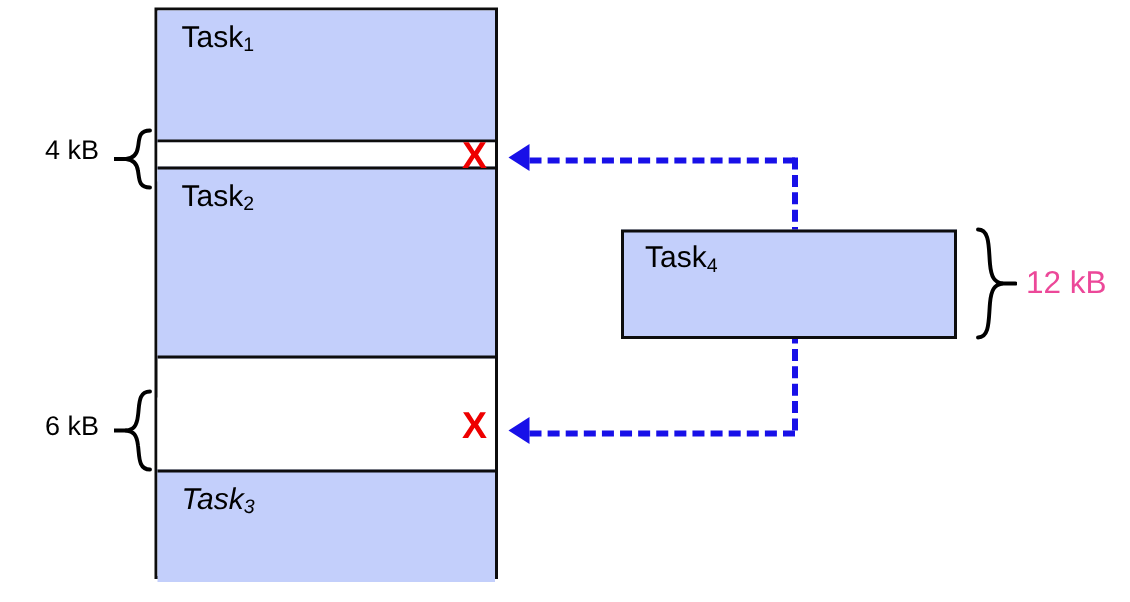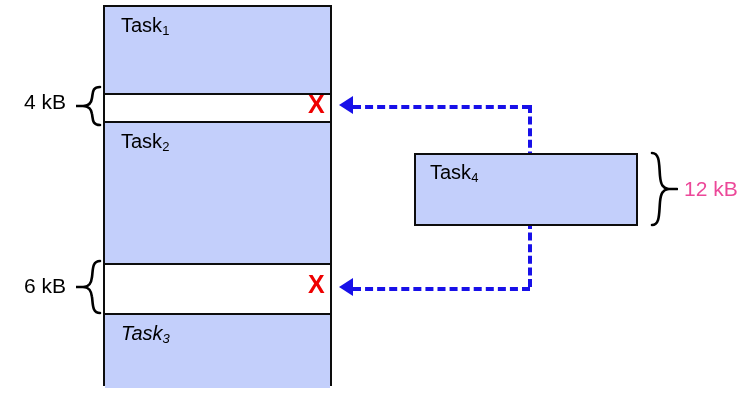--- a/index.html
+++ b/index.html
@@ -69,21 +69,21 @@
     color: #ee0000;
     font-size: 25px;
     font-weight: bold;
     line-height: 1;
     font-family: "Liberation Sans", sans-serif;
   }
 
   
   .size-label {
     position: absolute;
-    font-size: 21px;
+    font-size: 18px;
     color: #000000;
     white-space: nowrap;
     text-align: right;
   }
   .brace-left {
     position: absolute;
   }
   .brace-right {
     position: absolute;
   }
@@ -132,21 +132,21 @@
 <div id="stage">
 
   <div class="mem-column">
 
     <div class="mem-block first" style="top:0px; height:88px;padding-left:32px;">
       <span class="block-label"><span>Task</span><sub>1</sub></span>
     </div>
 
     <div class="mem-gap" style="top:88px; height:26px;"></div>
 
-    <div class="mem-block" style="top:114px; height:144px;">
+    <div class="mem-block" style="top:104px; height:128px;">
       <span class="block-label"><span>Task</span><sub>2</sub></span>
     </div>
 
     <div class="mem-gap" style="top:258px; height:48px;"></div>
 
     <div class="mem-block last" style="top:306px; height:75px;">
       <span class="block-label"><span>Task</span><sub>3</sub></span>
     </div>
   </div>
 

